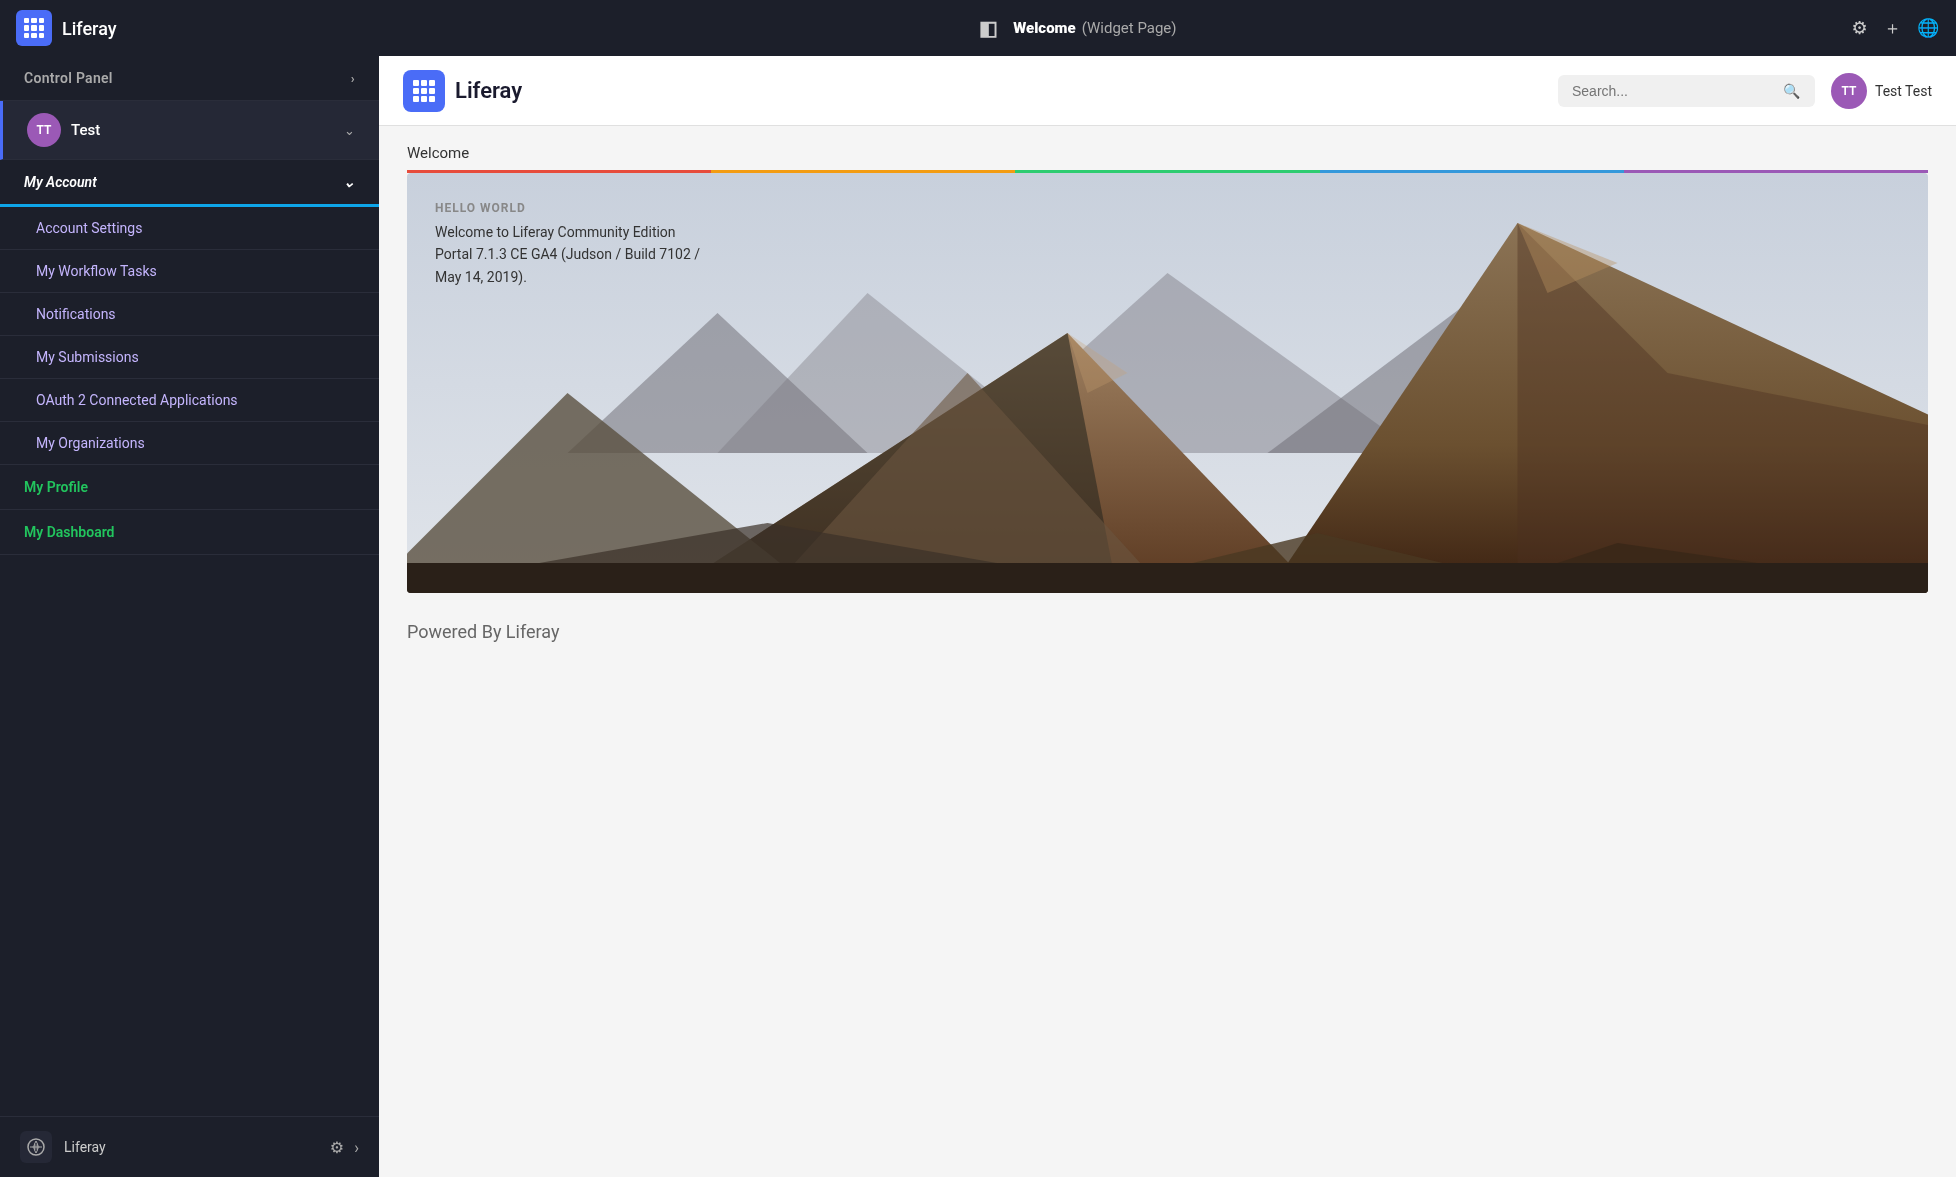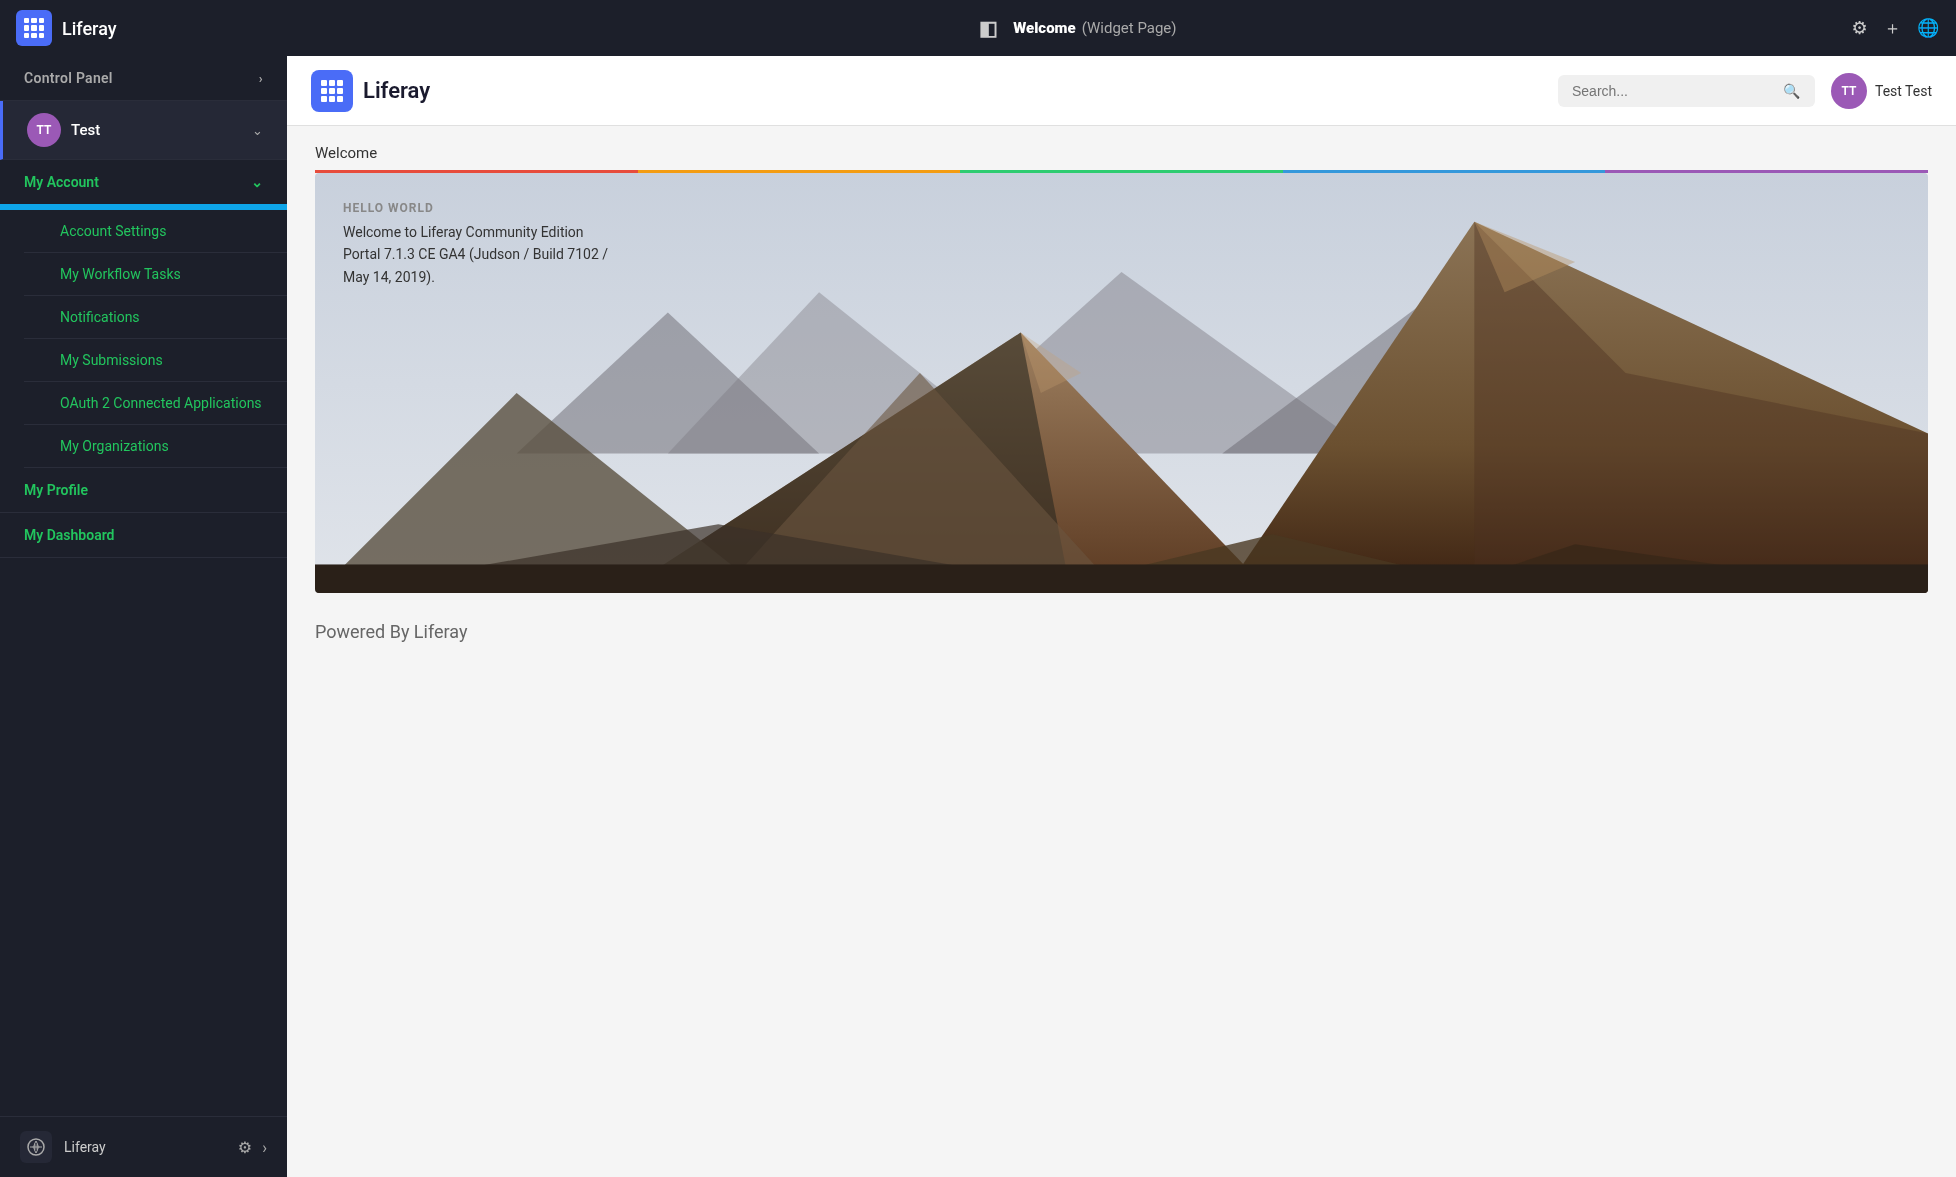--- a/index.html
+++ b/index.html
@@ -74,21 +74,21 @@
 
     
     .main-layout {
       display: flex;
       flex: 1;
       overflow: hidden;
     }
 
     
     .sidebar {
-      width: 287px;
+      width: 379px;
       background: #1c1f2a;
       display: flex;
       flex-direction: column;
       flex-shrink: 0;
       overflow-y: auto;
       color: #ccc;
     }
 
     .sidebar-section-header {
       display: flex;
@@ -133,35 +133,35 @@
       font-weight: 500;
     }
     .sidebar-user-row .arrow { color: #aaa; font-size: 13px; }
 
     .sidebar-my-account-header {
       display: flex;
       align-items: center;
       justify-content: space-between;
       padding: 14px 24px;
       cursor: pointer;
-      color: #22c55e;
-      font-size: 14px;
-      font-weight: 600;
-      border-bottom: 6px solid #0ea5e9;
+      color: #ffffff;
+      font-size: 14px;
+      font-weight: 600;
+      border-bottom: 3px solid #0ea5e9;
+      font-style: italic;
     }
 
     .sidebar-nav-item {
       padding: 13px 24px 13px 36px;
       cursor: pointer;
       font-size: 14px;
-      color: #22c55e;
+      color: #c4b5fd;
       border-bottom: 1px solid #2a2d3a;
       display: flex;
       align-items: center;
-      margin-left: 24px;
     }
 
     .sidebar-section-label {
       padding: 14px 24px;
       font-size: 14px;
       font-weight: 600;
       color: #22c55e;
       border-bottom: 1px solid #2a2d3a;
       cursor: pointer;
     }

